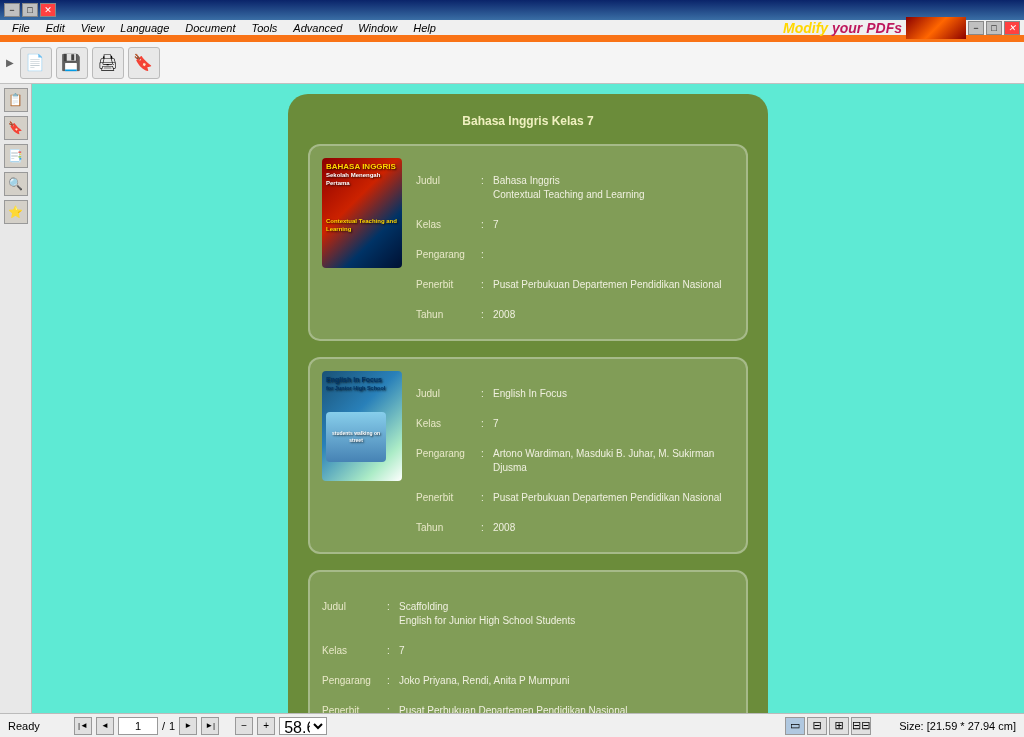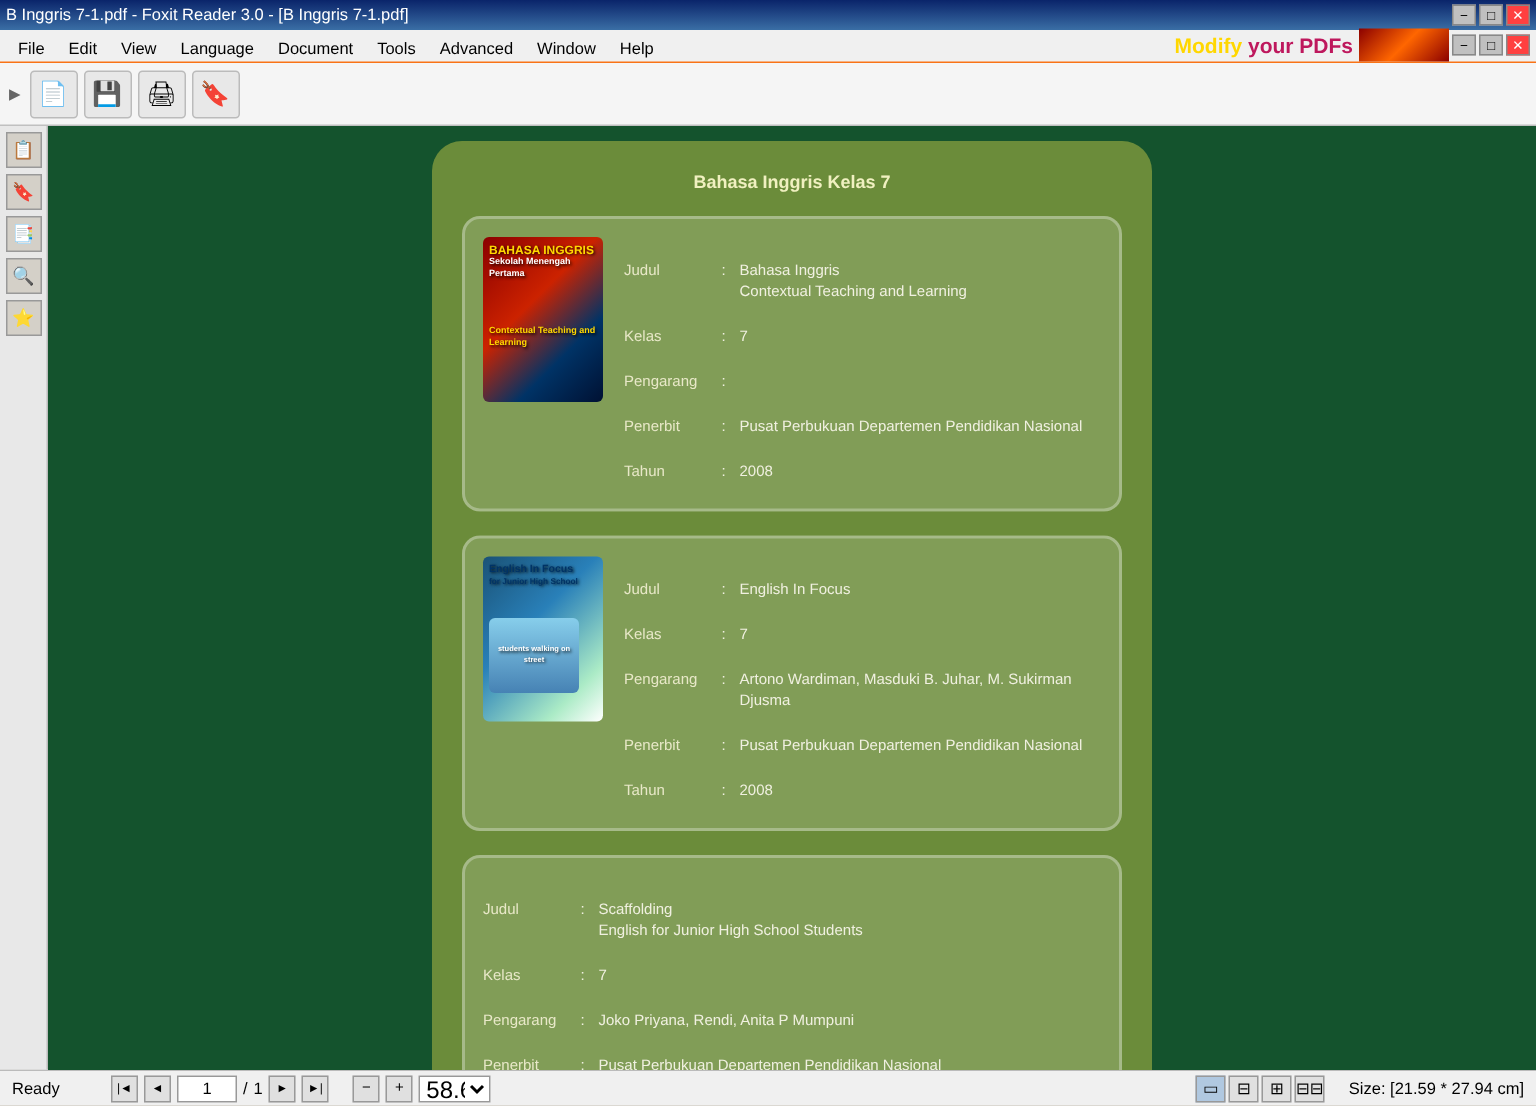--- a/index.html
+++ b/index.html
@@ -22,24 +22,25 @@
       background: #c0c0c0;
       border: 1px solid #888;
       display: flex; align-items: center; justify-content: center;
       font-size: 9px; cursor: pointer; color: #000;
     }
 
     
     #menu-bar {
       height: 22px;
       background: #f0f0f0;
-      border-bottom: 1px solid #f97316;
-      display: flex;
-      align-items: flex-end;
+      border-bottom: 7px solid #f97316;
+      display: flex;
+      align-items: center;
       padding: 0 4px;
+      font-style: italic;
     }
     #menu-bar .menu-item {
       padding: 2px 8px;
       font-size: 11px;
       cursor: pointer;
       color: #000;
     }
     #menu-bar .logo-area {
       margin-left: auto;
       display: flex;
@@ -107,21 +108,21 @@
       background: #d4d0c8;
       border: 1px solid #999;
       display: flex; align-items: center; justify-content: center;
       cursor: pointer;
       font-size: 12px;
     }
 
     
     #content {
       flex: 1;
-      background: #14532d;
+      background: #5eead4;
       display: flex;
       align-items: flex-start;
       justify-content: center;
       overflow: auto;
       padding: 10px;
     }
 
     
     #pdf-page {
       width: 480px;
@@ -295,28 +296,27 @@
     .view-btn {
       width: 20px; height: 18px;
       border: 1px solid #999;
       background: #e0e0e0;
       display: flex; align-items: center; justify-content: center;
       cursor: pointer;
     }
     .status-right {
       font-size: 11px;
       color: #000;
-      margin-left: 8px;
+      margin-left: 20px;
     }
   </style>
 </head>
 <body>
 
 <div id="title-bar">
-  <span>B Inggris 7-1.pdf - Foxit Reader 3.0 - [B Inggris 7-1.pdf]</span>
   <div class="controls">
     <div class="ctrl-btn">−</div>
     <div class="ctrl-btn">□</div>
     <div class="ctrl-btn" style="background:#ff4040; color:white;">✕</div>
   </div>
 </div>
 
 <div id="menu-bar">
   <div class="menu-item">File</div>
   <div class="menu-item">Edit</div>

